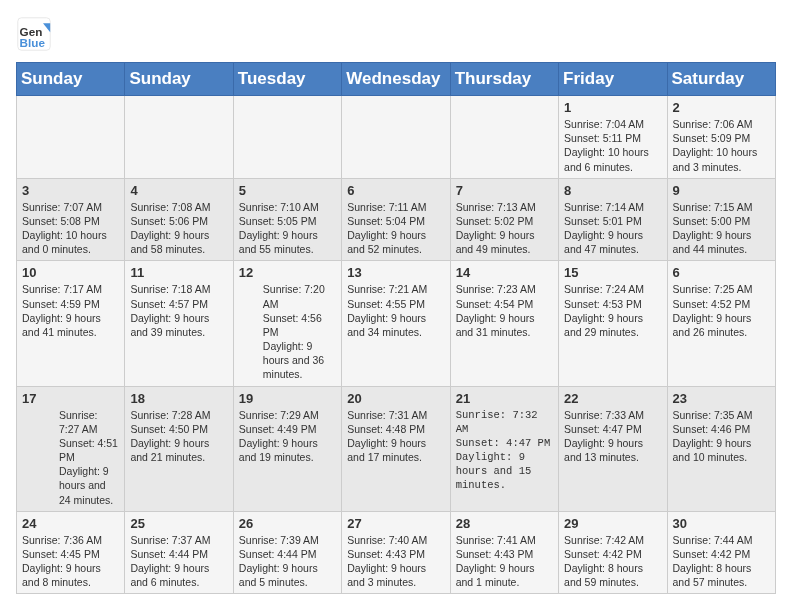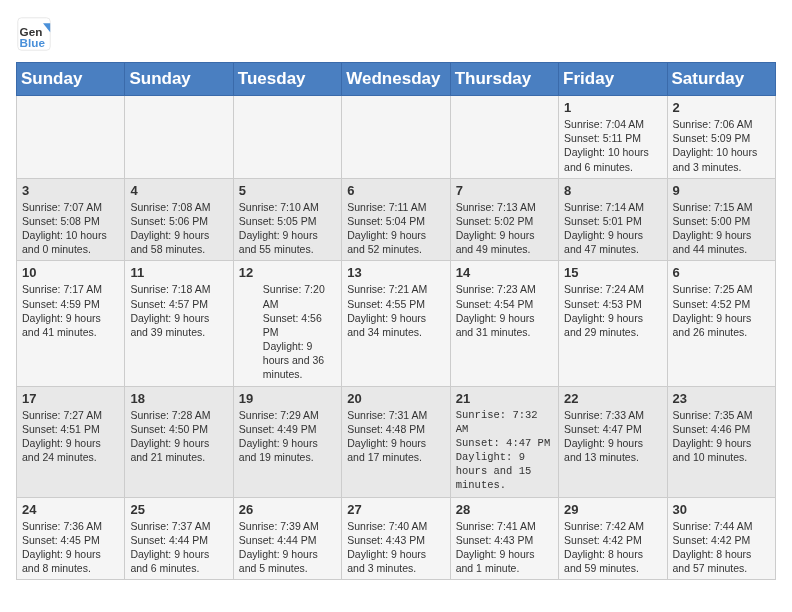--- a/index.html
+++ b/index.html
@@ -234,21 +234,21 @@
         <td>
           <span class="day-num">6</span>
           <div class="day-info" style="white-space: pre-line;">Sunrise: 7:25 AM
 Sunset: 4:52 PM
 Daylight: 9 hours and 26 minutes.</div>
         </td>
       </tr>
       <tr>
         <td>
           <span class="day-num">17</span>
-          <div class="day-info" style="white-space: pre-line;">Sunrise: 7:27 AM
+          <div class="day-info" style="white-space: pre-line; margin-left: 37px;">Sunrise: 7:27 AM
 Sunset: 4:51 PM
 Daylight: 9 hours and 24 minutes.</div>
         </td>
         <td>
           <span class="day-num">18</span>
           <div class="day-info" style="white-space: pre-line;">Sunrise: 7:28 AM
 Sunset: 4:50 PM
 Daylight: 9 hours and 21 minutes.</div>
         </td>
         <td>

